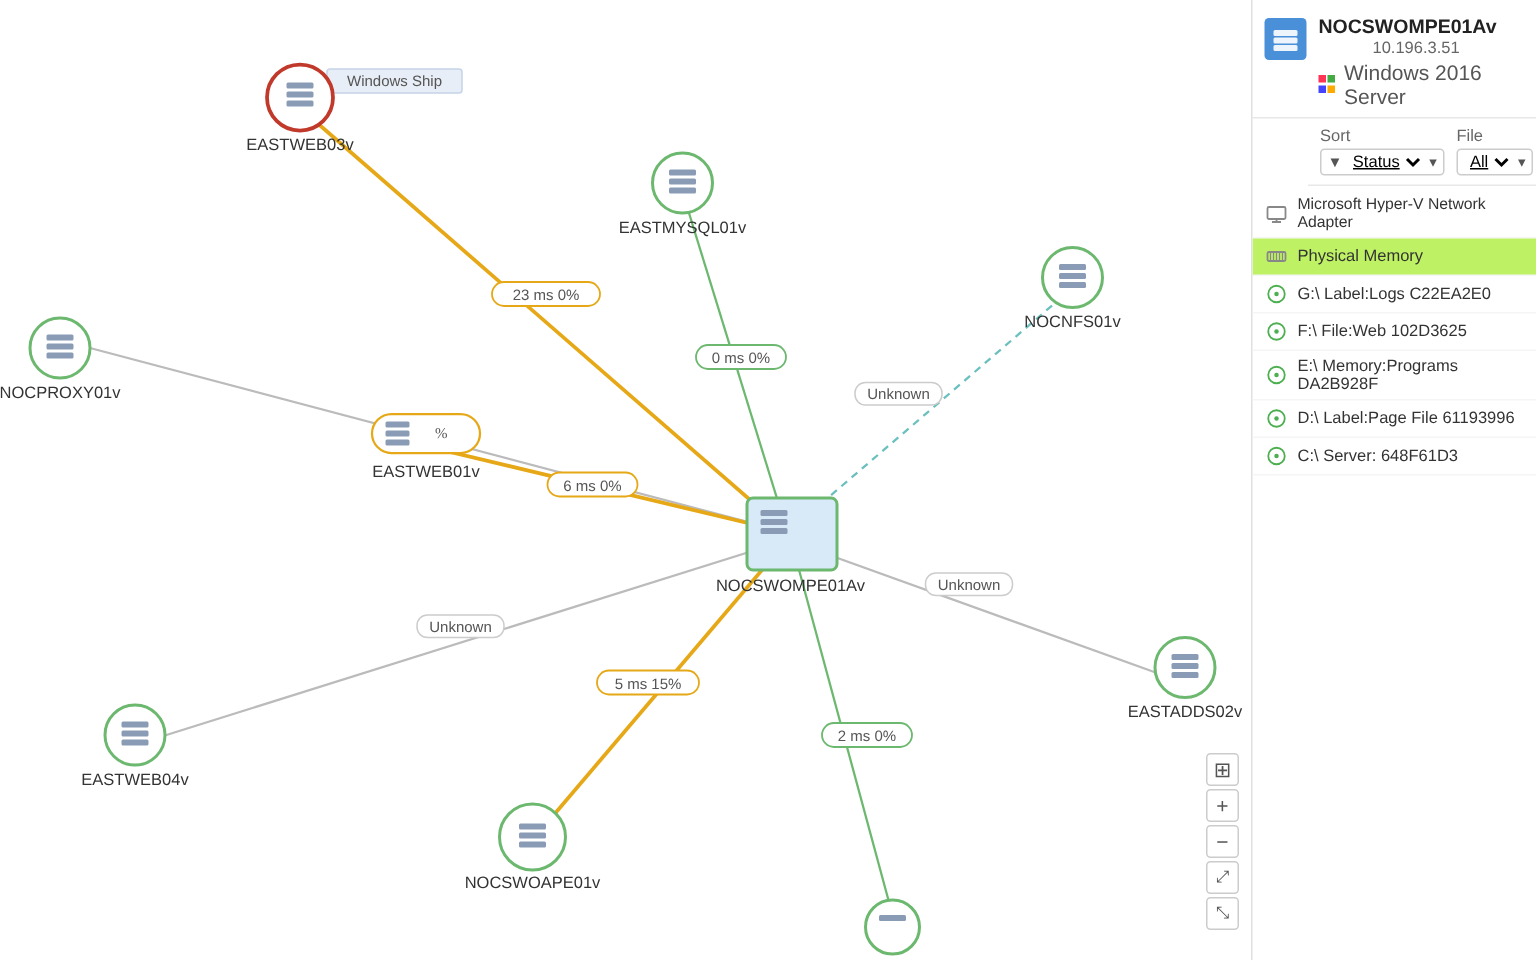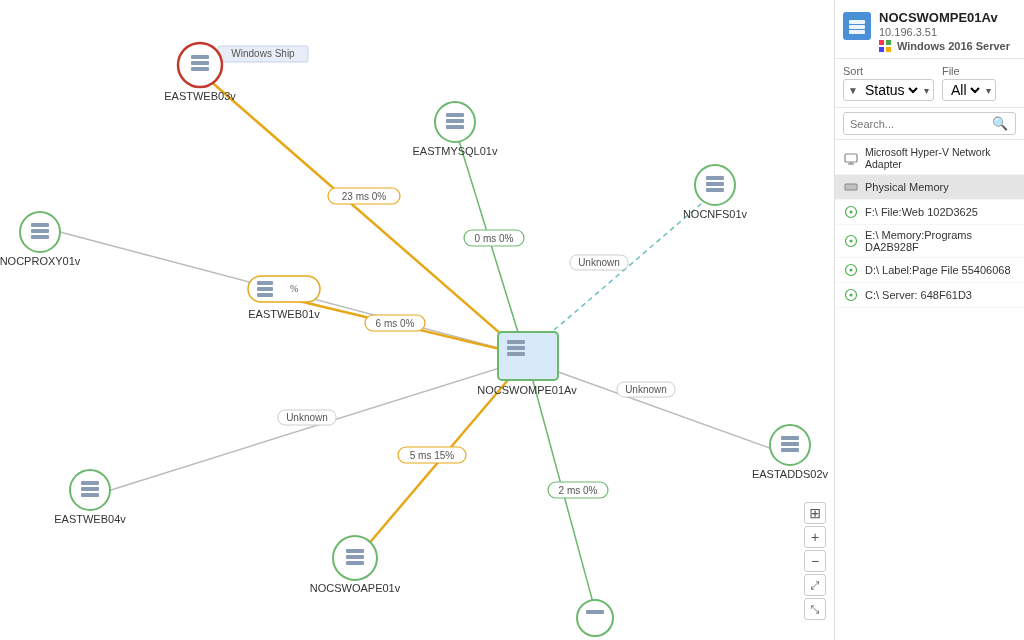--- a/index.html
+++ b/index.html
@@ -42,50 +42,51 @@
       width: 28px; height: 28px;
       background: #4a90d9;
       border-radius: 3px;
       display: flex; align-items: center; justify-content: center;
       flex-shrink: 0;
       margin-top: 2px;
     }
 
     #panel-header-info { flex: 1; }
     #panel-node-name { font-weight: 600; font-size: 13px; color: #222; }
-    #panel-node-ip { color: #666; font-size: 11px; margin-top: 1px; }
-    #panel-node-os { color: #555; font-size: 11px; display: flex; align-items: center; gap: 3px; margin-top: 2px; font-weight: bold; }
+    #panel-node-ip { color: #666; font-size: 11px; margin-top: 1px; margin-left: 36px; }
+    #panel-node-os { color: #555; font-size: 14px; display: flex; align-items: center; gap: 3px; margin-top: 2px; }
 
     #panel-controls {
       padding: 6px 8px;
       border-bottom: 1px solid #e8e8e8;
       display: flex;
       align-items: center;
       gap: 8px;
+      margin-left: 37px;
     }
 
     .ctrl-label { font-size: 11px; color: #666; }
 
     .sort-group, .show-group {
       display: flex; flex-direction: column; gap: 2px;
     }
 
     .select-wrapper {
       display: flex; align-items: center;
       border: 1px solid #ccc;
       border-radius: 3px;
       background: #fff;
       padding: 1px 4px;
       font-size: 11px;
       gap: 3px;
       cursor: pointer;
     }
 
     .select-wrapper select {
-      border: none; outline: none; background: transparent; font-size: 14px; cursor: pointer; padding: 0;
+      border: none; outline: none; background: transparent; font-size: 11px; cursor: pointer; padding: 0; text-decoration: underline;
     }
 
     #panel-search {
       padding: 4px 8px;
       border-bottom: 1px solid #e8e8e8;
     }
 
     #panel-search-box {
       display: flex; align-items: center;
       border: 1px solid #ccc;
@@ -107,21 +108,21 @@
 
     .panel-item {
       display: flex; align-items: center;
       padding: 4px 8px;
       gap: 6px;
       cursor: pointer;
       font-size: 11px;
       color: #333;
       border-bottom: 1px solid #f5f5f5;
     }
-    .panel-item.highlight { background: #e5e5e5; }
+    .panel-item.highlight { background: #bef264; }
 
     .item-icon {
       width: 16px; height: 16px;
       flex-shrink: 0;
       display: flex; align-items: center; justify-content: center;
       font-size: 12px;
     }
 
     .item-icon.green { color: #4caf50; }
     .item-icon.gray { color: #888; }
@@ -343,26 +344,20 @@
       <span class="ctrl-label">File</span>
       <div class="select-wrapper">
         <select>
           <option>All</option>
         </select>
         <span style="color:#555;font-size:10px;">▾</span>
       </div>
     </div>
   </div>
 
-  <div id="panel-search">
-    <div id="panel-search-box">
-      <input type="text" style="font-size: 11px;" placeholder="Search...">
-      <span style="color:#888;font-size:13px;">🔍</span>
-    </div>
-  </div>
 
   <div id="panel-items">
 
     <div class="panel-item">
       <div class="item-icon gray">
         <svg width="14" height="14" viewBox="0 0 14 14">
             <rect x="1" y="3" width="12" height="8" rx="1" fill="none" stroke="#888" stroke-width="1.2"></rect>
             <line x1="7" y1="11" x2="7" y2="13" stroke="#888" stroke-width="1.2"></line>
             <line x1="4" y1="13" x2="10" y2="13" stroke="#888" stroke-width="1.2"></line>
           </svg>
@@ -377,54 +372,63 @@
             <line x1="3" y1="4" x2="3" y2="10" stroke="#888" stroke-width="0.8"></line>
             <line x1="5" y1="4" x2="5" y2="10" stroke="#888" stroke-width="0.8"></line>
             <line x1="7" y1="4" x2="7" y2="10" stroke="#888" stroke-width="0.8"></line>
             <line x1="9" y1="4" x2="9" y2="10" stroke="#888" stroke-width="0.8"></line>
             <line x1="11" y1="4" x2="11" y2="10" stroke="#888" stroke-width="0.8"></line>
           </svg>
       </div>
       <span class="item-label">Physical Memory</span>
     </div>
 
-
     <div class="panel-item">
       <div class="item-icon green">
         <svg width="14" height="14" viewBox="0 0 14 14">
             <circle cx="7" cy="7" r="5.5" fill="none" stroke="#4caf50" stroke-width="1.2"></circle>
             <circle cx="7" cy="7" r="1.5" fill="#4caf50"></circle>
           </svg>
       </div>
-      <span class="item-label">F:\ File:Web 102D3625</span>
+      <span class="item-label">G:\ Label:Logs C22EA2E0</span>
     </div>
 
     <div class="panel-item">
       <div class="item-icon green">
         <svg width="14" height="14" viewBox="0 0 14 14">
             <circle cx="7" cy="7" r="5.5" fill="none" stroke="#4caf50" stroke-width="1.2"></circle>
             <circle cx="7" cy="7" r="1.5" fill="#4caf50"></circle>
           </svg>
       </div>
-      <span class="item-label">E:\ Memory:Programs DA2B928F</span>
+      <span class="item-label">F:\ File:Web 102D3625</span>
     </div>
 
     <div class="panel-item">
       <div class="item-icon green">
         <svg width="14" height="14" viewBox="0 0 14 14">
             <circle cx="7" cy="7" r="5.5" fill="none" stroke="#4caf50" stroke-width="1.2"></circle>
             <circle cx="7" cy="7" r="1.5" fill="#4caf50"></circle>
           </svg>
       </div>
-      <span class="item-label">D:\ Label:Page File 55406068</span>
+      <span class="item-label">E:\ Memory:Programs DA2B928F</span>
     </div>
 
     <div class="panel-item">
       <div class="item-icon green">
         <svg width="14" height="14" viewBox="0 0 14 14">
             <circle cx="7" cy="7" r="5.5" fill="none" stroke="#4caf50" stroke-width="1.2"></circle>
             <circle cx="7" cy="7" r="1.5" fill="#4caf50"></circle>
           </svg>
       </div>
+      <span class="item-label">D:\ Label:Page File 61193996</span>
+    </div>
+
+    <div class="panel-item">
+      <div class="item-icon green">
+        <svg width="14" height="14" viewBox="0 0 14 14">
+            <circle cx="7" cy="7" r="5.5" fill="none" stroke="#4caf50" stroke-width="1.2"></circle>
+            <circle cx="7" cy="7" r="1.5" fill="#4caf50"></circle>
+          </svg>
+      </div>
       <span class="item-label">C:\ Server: 648F61D3</span>
     </div>
   </div>
 </div>
 
 </body></html>

